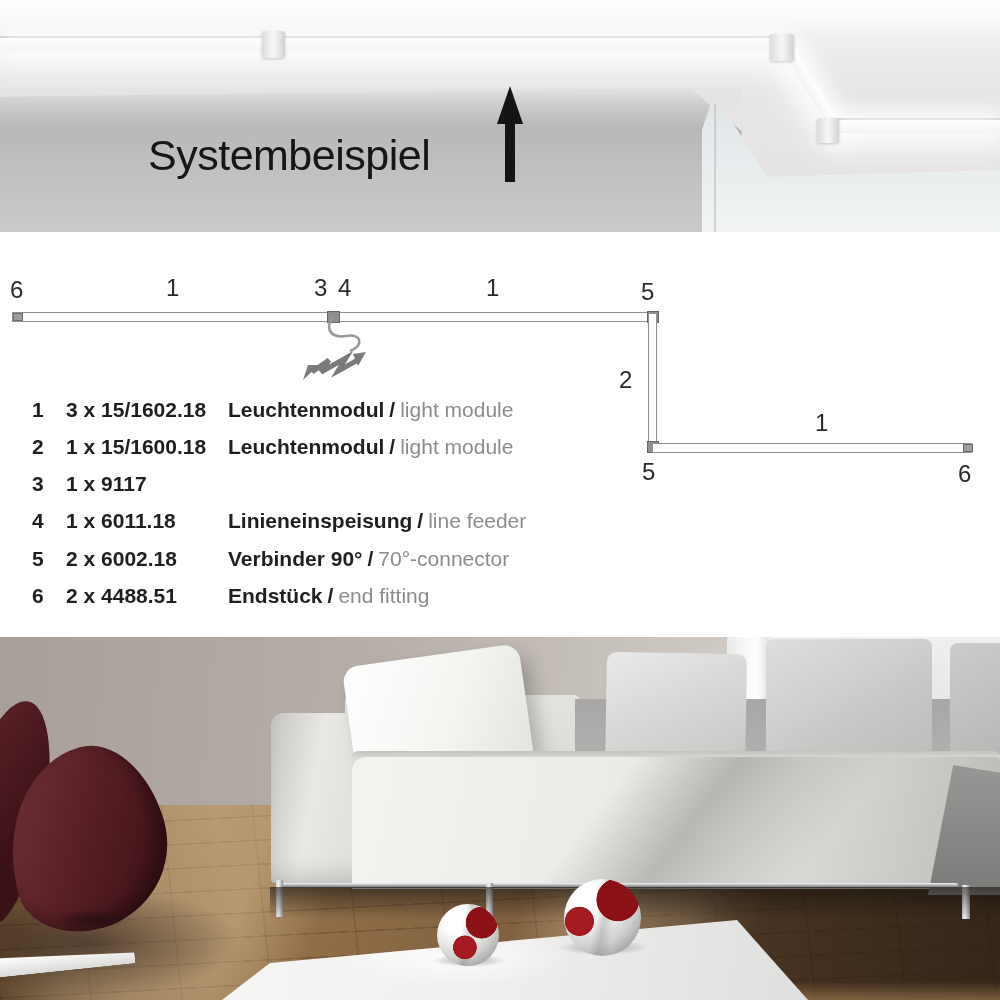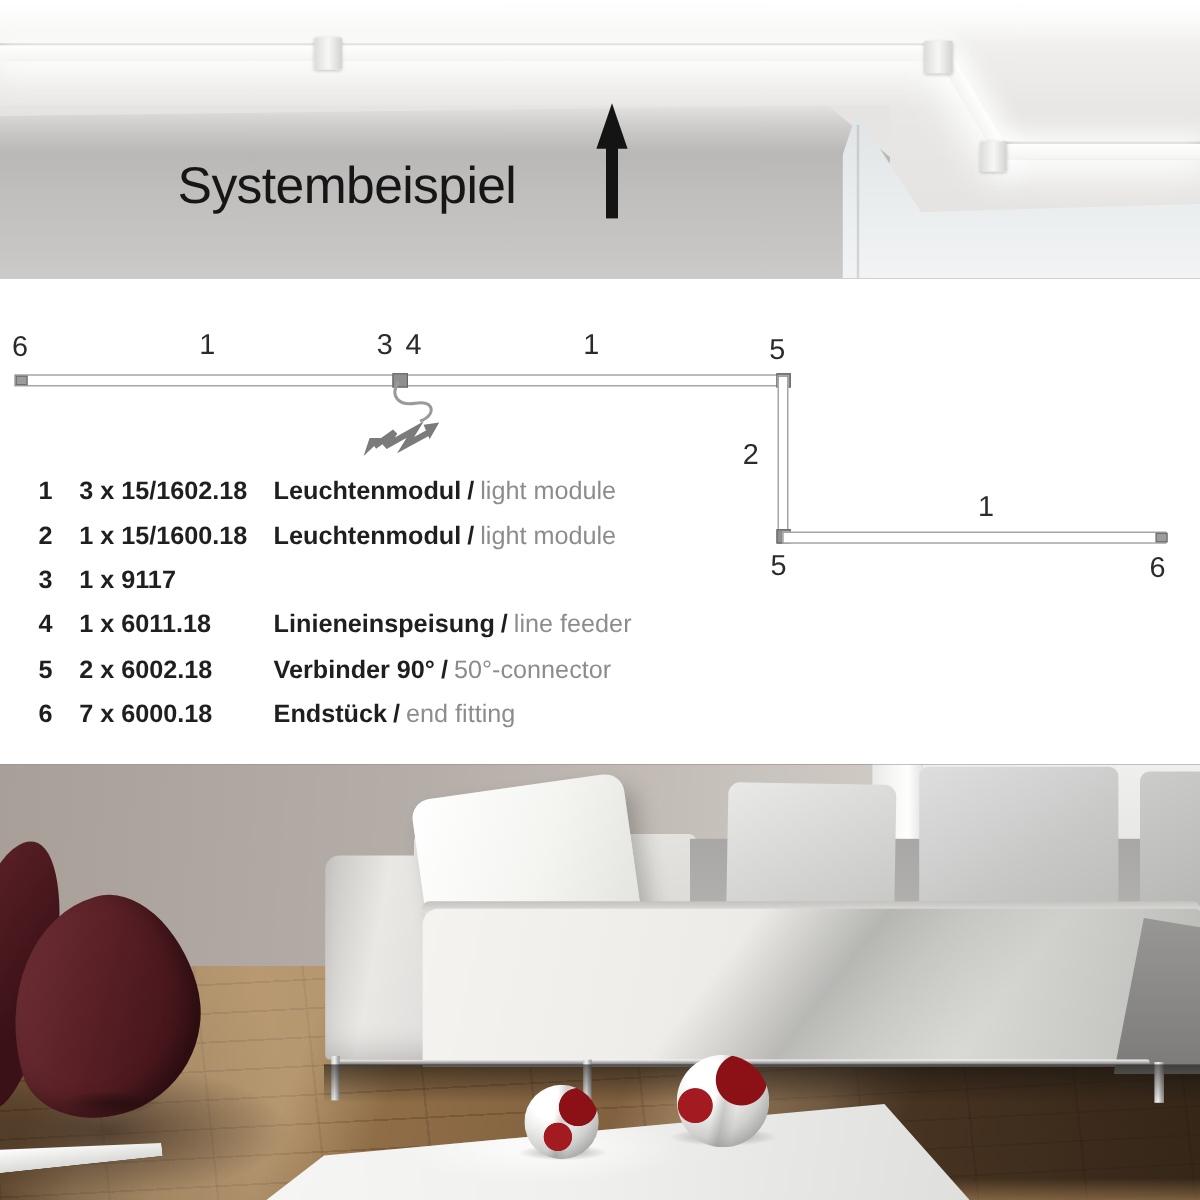--- a/index.html
+++ b/index.html
@@ -1,17 +1,17 @@
 <!DOCTYPE html>
 <html><head>
 <meta charset="utf-8">
 <style>
   html,body{margin:0;padding:0;background:#fff;}
   .stage{position:relative;width:1000px;height:1000px;overflow:hidden;
-         font-family:"Liberation Sans","DejaVu Sans",sans-serif;background:#0f172a;}
+         font-family:"Liberation Sans","DejaVu Sans",sans-serif;background:#bef264;}
 
   
   .photo-top{position:absolute;left:0;top:0;width:1000px;height:232px;overflow:hidden;
     background:linear-gradient(180deg,#fbfbf9 0%,#efeeec 18%,#e8e7e5 38%,#e3e2e0 100%);
     border-bottom:2px solid #8e8c8a;}
   .ceil-glow{position:absolute;left:0;top:0;width:1000px;height:36px;
     background:linear-gradient(180deg,#ffffff 0%,rgba(255,255,255,0) 100%);}
   .wall-left{position:absolute;left:0;top:88px;width:742px;height:144px;
     clip-path:polygon(0 6%,93% 0,100% 30%,98% 100%,0 100%);
     background:linear-gradient(180deg,#b2b0ae 0%,#bfbdbb 45%,#cccac8 100%);}
@@ -236,25 +236,25 @@
       <span class="pqty">1 x 9117</span>
     </div>
     <div class="prow r3">
       <span class="pno">4</span>
       <span class="pqty">1 x 6011.18</span>
       <span class="pdesc"><span class="de">Linieneinspeisung</span><span class="slash">/</span><span class="en">line feeder</span></span>
     </div>
     <div class="prow r4">
       <span class="pno">5</span>
       <span class="pqty">2 x 6002.18</span>
-      <span class="pdesc"><span class="de">Verbinder 90°</span><span class="slash">/</span><span class="en">50°-connector</span></span>
+      <span class="pdesc"><span class="de">Verbinder 90°</span><span class="slash">/</span><span class="en">70°-connector</span></span>
     </div>
     <div class="prow r5">
       <span class="pno">6</span>
-      <span class="pqty">7 x 6000.18</span>
+      <span class="pqty">2 x 4488.51</span>
       <span class="pdesc"><span class="de">Endstück</span><span class="slash">/</span><span class="en">end fitting</span></span>
     </div>
   </section>
 
   <section class="photo-bottom">
     <div class="lr-wall"></div>
     <div class="window-frame"></div>
     <div class="window-bright"></div>
     <div class="lr-floor"></div>
     <div class="floor-sun"></div>

